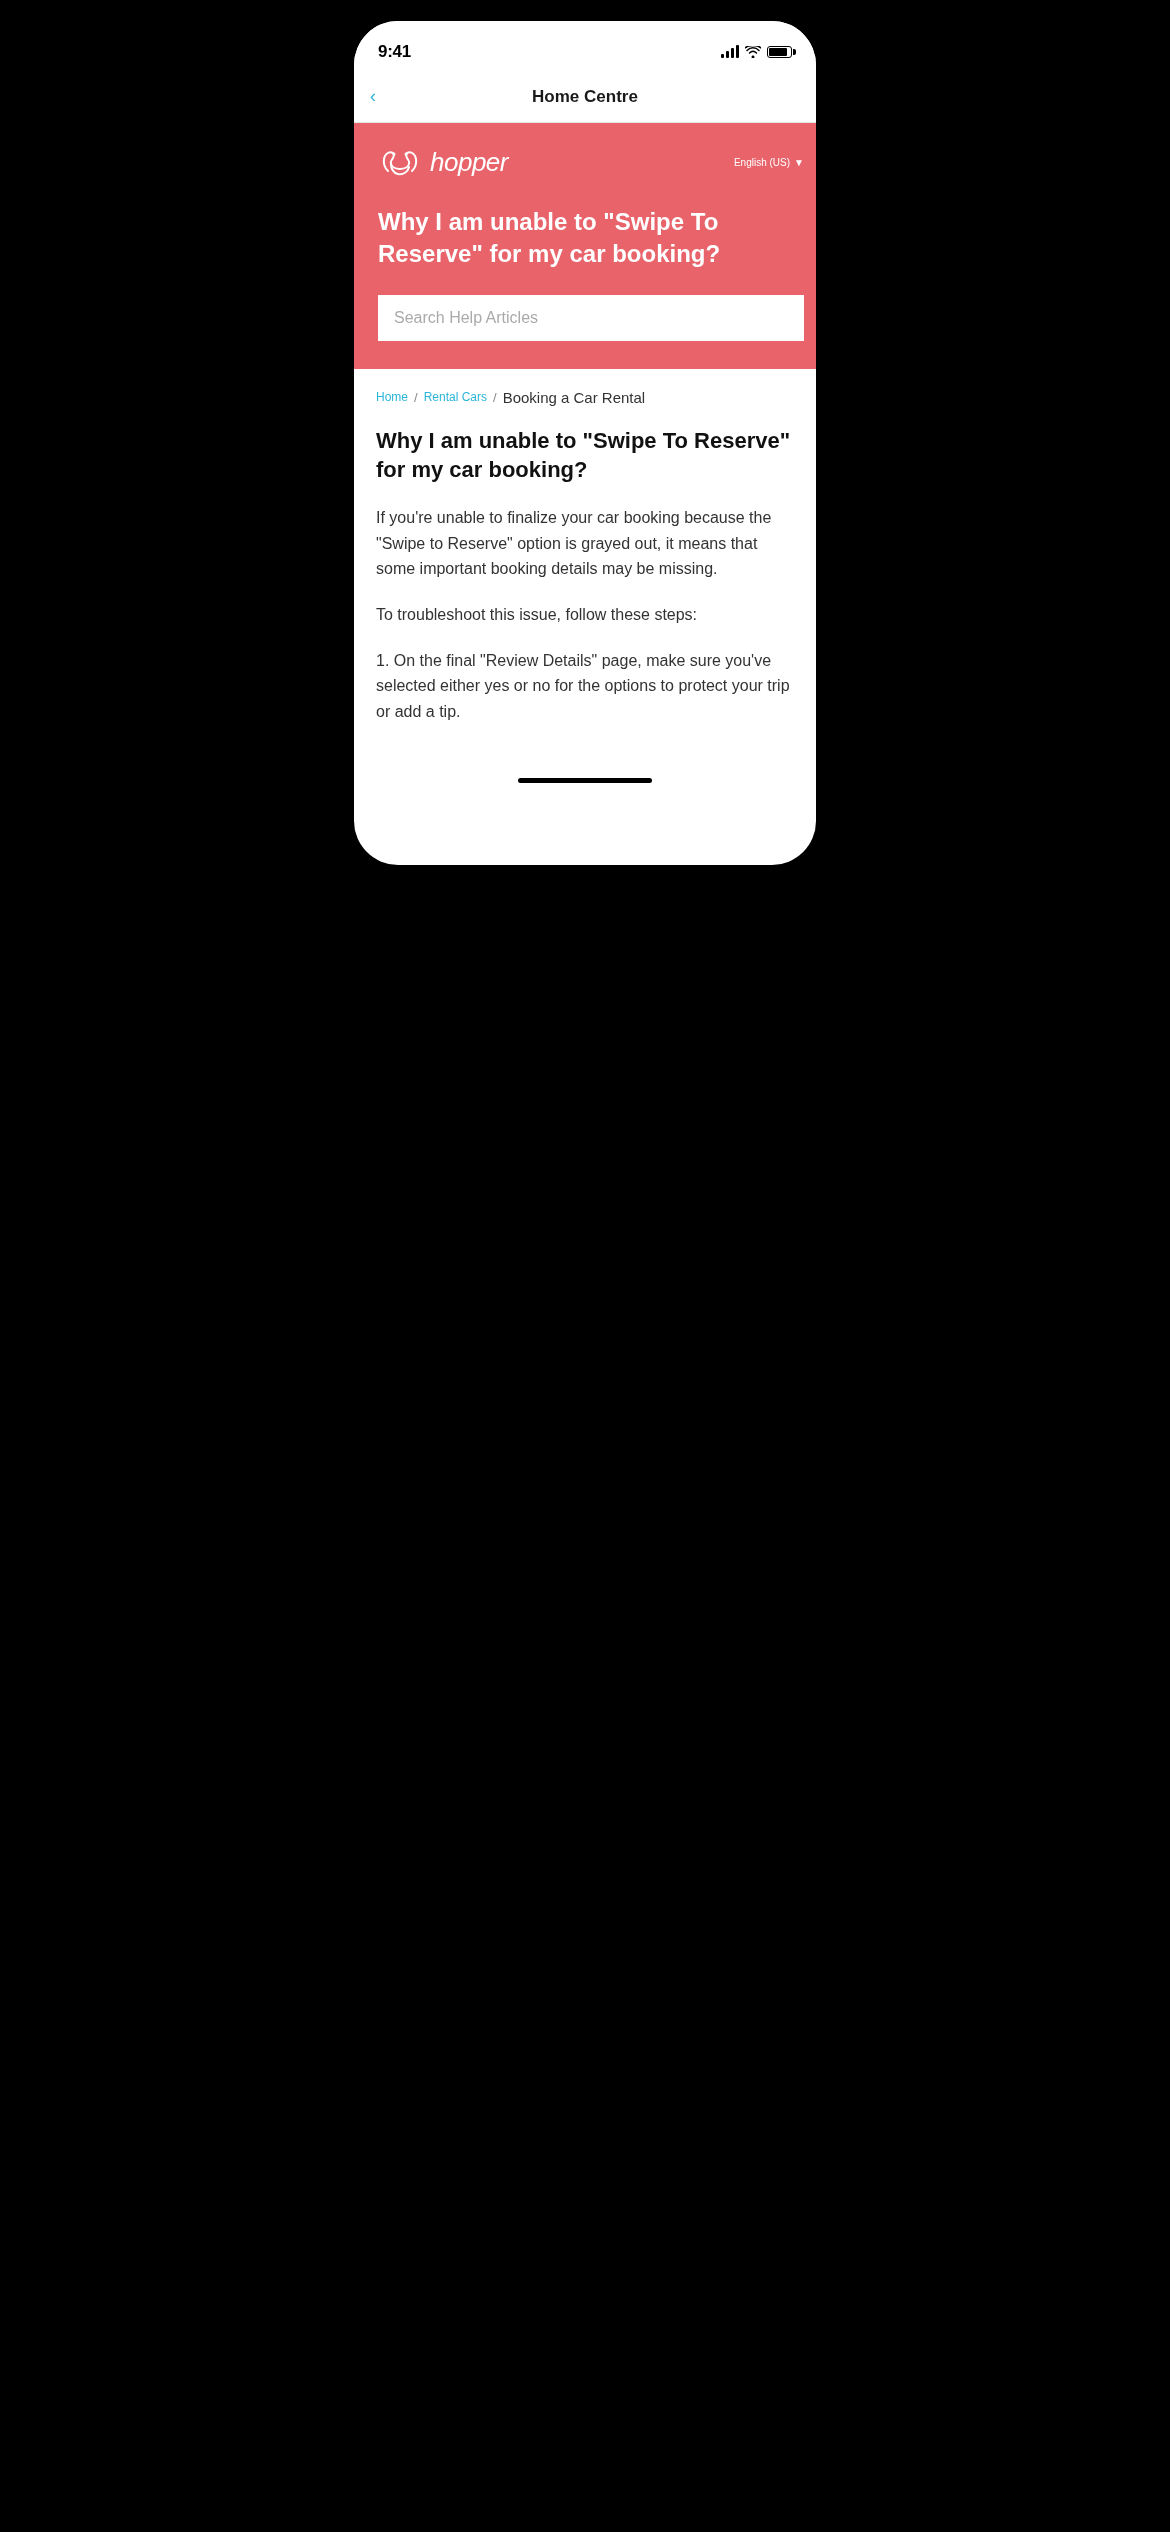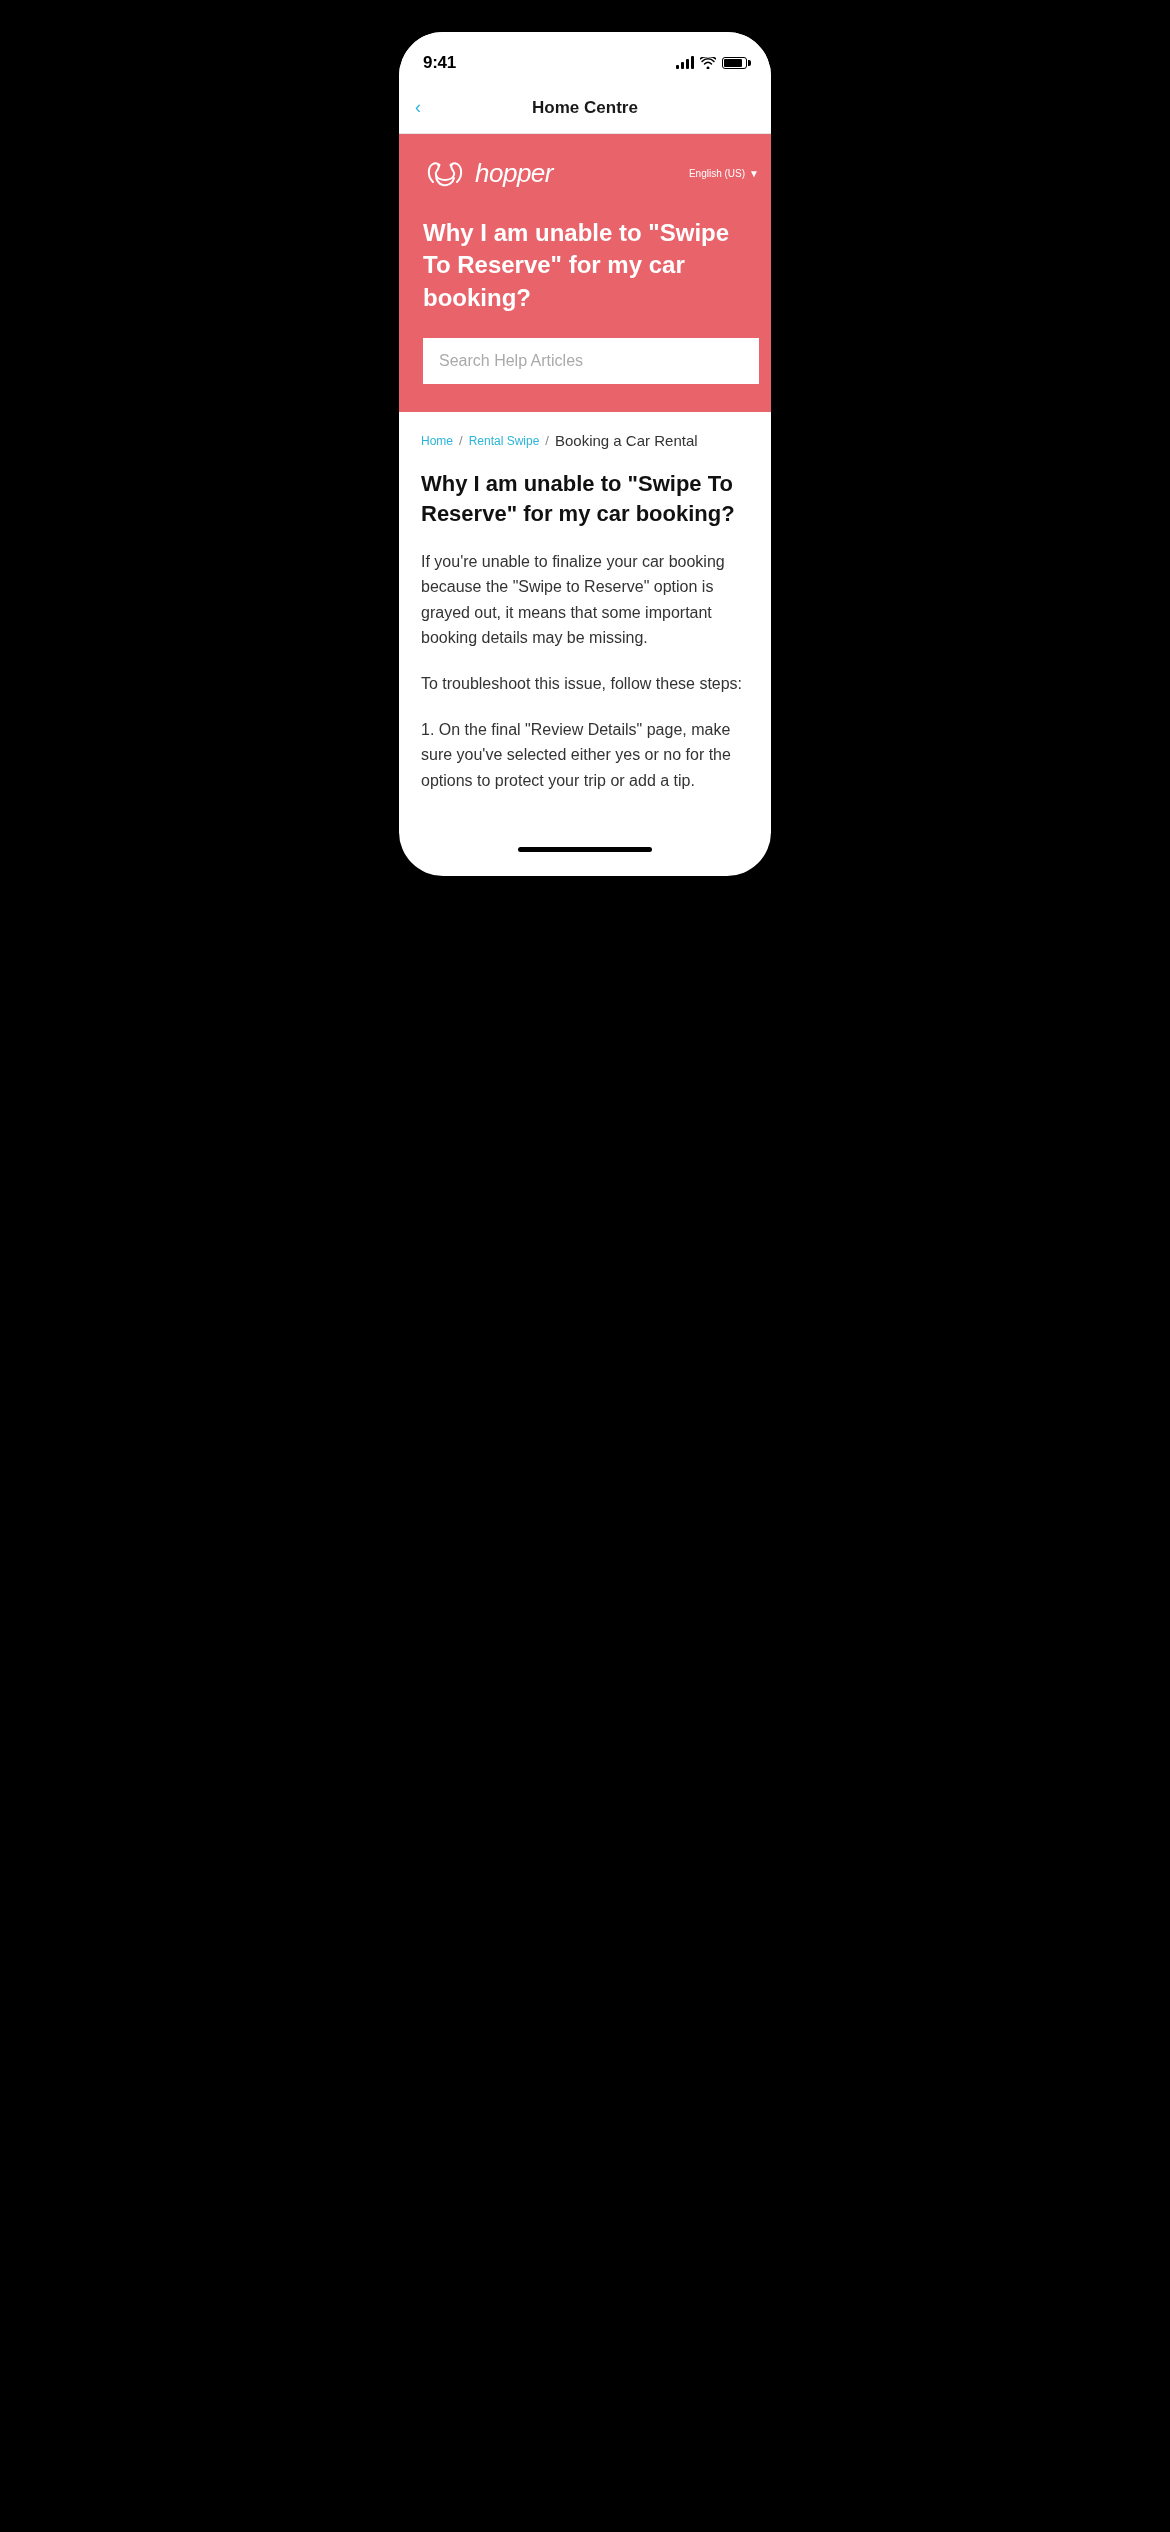--- a/index.html
+++ b/index.html
@@ -12,27 +12,27 @@
     body {
       background: #000;
       display: flex;
       justify-content: center;
       align-items: flex-start;
       min-height: 100vh;
       font-family: -apple-system, BlinkMacSystemFont, 'Helvetica Neue', Arial, sans-serif;
     }
 
     .phone-frame {
-      width: 372px;
+      width: 462px;
       min-height: 844px;
       background: #fff;
       position: relative;
       overflow: hidden;
       border-radius: 44px;
-      margin: 32px auto;
+      margin: 21px auto;
     }
 
     
     .status-bar {
       background: #fff;
       height: 50px;
       display: flex;
       align-items: center;
       justify-content: space-between;
       padding: 12px 24px 0 24px;
@@ -324,21 +324,21 @@
     <div class="search-box">
       <span class="search-placeholder">Search Help Articles</span>
     </div>
   </div>
 
   <div class="content-area">
 
     <div class="breadcrumb">
       <span class="breadcrumb-link">Home</span>
       <span class="breadcrumb-separator">/</span>
-      <span class="breadcrumb-link">Rental Swipe</span>
+      <span class="breadcrumb-link">Rental Cars</span>
       <span class="breadcrumb-separator">/</span>
       <span class="breadcrumb-current">Booking a Car Rental</span>
     </div>
 
     <h1 class="article-title">Why I am unable to "Swipe To Reserve" for my car booking?</h1>
 
     <div class="article-body">
       <p class="article-para">If you're unable to finalize your car booking because the "Swipe to Reserve" option is grayed out, it means that some important booking details may be missing.</p>
       <p class="article-para">To troubleshoot this issue, follow these steps:</p>
       <p class="article-step">1. On the final "Review Details" page, make sure you've selected either yes or no for the options to protect your trip or add a tip.</p>

